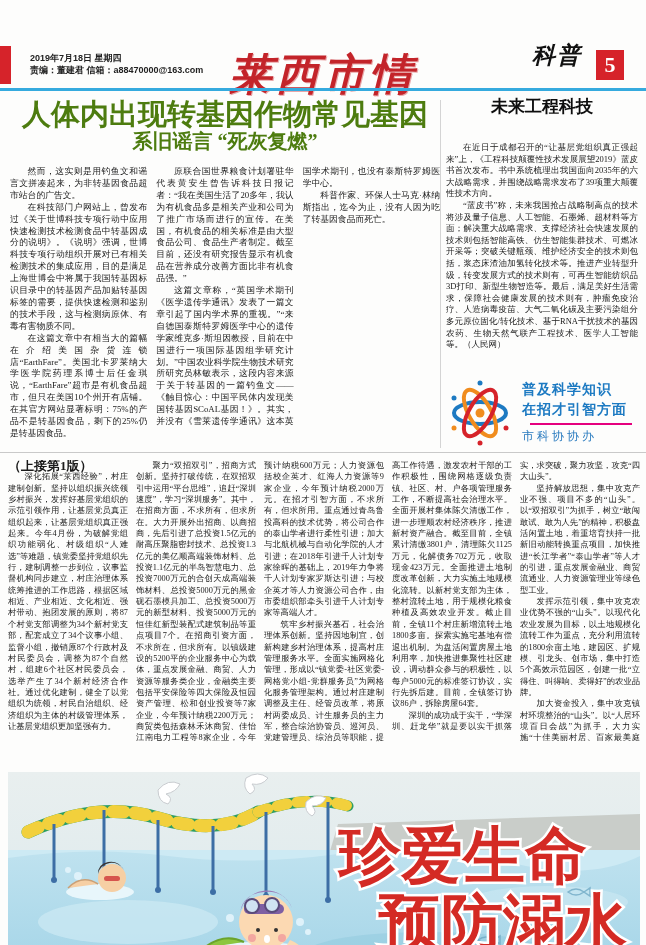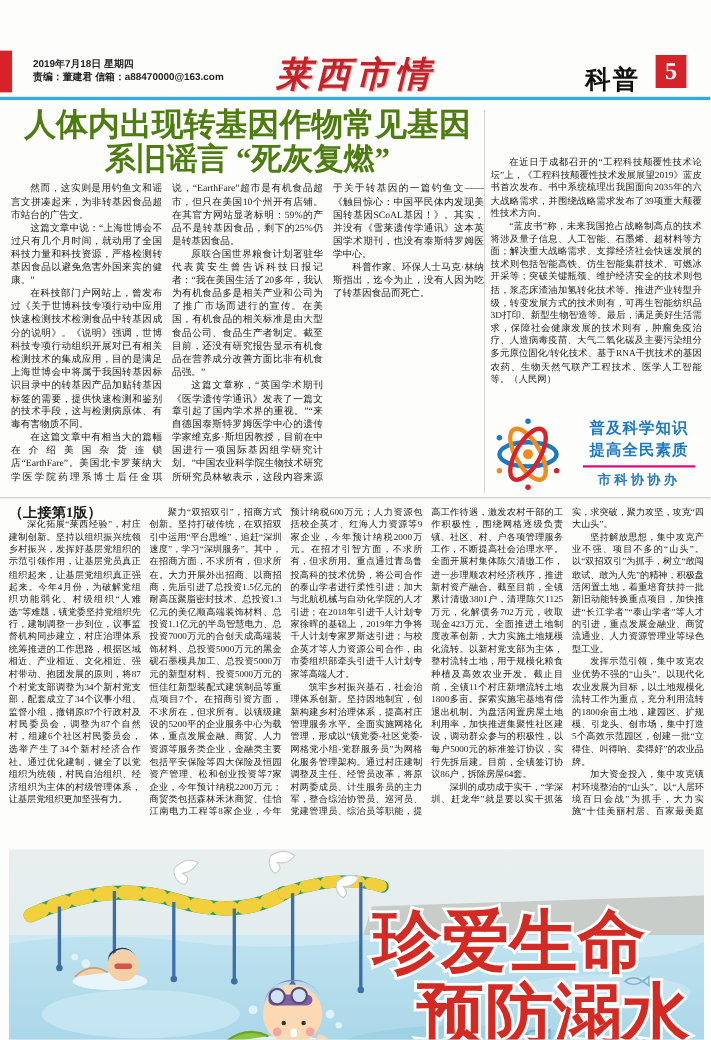--- a/index.html
+++ b/index.html
@@ -3,53 +3,53 @@
 <meta charset="utf-8">
 <style>
   html,body{margin:0;padding:0;}
   body{width:646px;height:945px;position:relative;background:#fdfdfc;overflow:hidden;
        font-family:"Liberation Serif","DejaVu Serif",serif;color:#1c1c1c;}
   .abs{position:absolute;margin-top:40px;}
   
   .hdr-redblock{left:0;top:6px;width:11px;height:38px;background:#d6232a;}
   .hdr-date{left:30px;top:12px;font-size:9px;line-height:12px;color:#222;font-weight:bold;
             font-family:"Liberation Sans",sans-serif;}
-  .masthead{left:0;right:0;top:6px;text-align:center;font-size:32px;font-weight:bold;
+  .masthead{left:0;right:0;top:6px;text-align:center;font-size:43px;font-weight:bold;
             font-style:italic;color:#c3242a;letter-spacing:4px;
             text-shadow:1px 1px 0 #e9a7a9;}
-  .section-label{right:64px;top:17px;font-size:23px;font-weight:bold;color:#111;
-                 font-family:"Liberation Sans",sans-serif;letter-spacing:2px;}
+  .section-label{right:64px;top:0;font-size:23px;font-weight:bold;color:#111;
+                 font-family:"Liberation Sans",sans-serif;letter-spacing:2px;font-style:italic;}
   .page-box{right:22px;top:10px;width:28px;height:30px;background:#d6232a;color:#fff;
             font-size:22px;font-weight:bold;text-align:center;line-height:30px;
             font-family:"Liberation Serif",serif;}
   .hdr-rule{left:0;top:48px;width:646px;height:3px;background:#35aade;}
   
   .main-headline{left:10px;top:58px;width:430px;text-align:center;color:#4d7c0f;
                  font-weight:bold;line-height:1.12;}
   .main-headline .l1{font-size:29px;letter-spacing:0px;white-space:nowrap;}
-  .main-headline .l2{font-size:28px;text-align:center;}
+  .main-headline .l2{font-size:20px;text-align:center;}
   .main-body{left:10px;top:126px;width:430px;height:284px;overflow:hidden;
              column-count:3;column-gap:9px;column-fill:auto;
              font-size:8.8px;line-height:11.9px;text-align:justify;color:#1a1a1a;}
   .main-body p,.sidebar-body p,.cont-body p{margin:0;text-indent:2em;}
   .v-rule{left:440px;top:60px;width:1px;height:348px;background:#d4d4d4;}
   
   .sidebar-title{left:446px;top:56px;width:192px;text-align:center;font-size:17px;
                  font-weight:bold;line-height:1.25;color:#0d0d0d;}
   .sidebar-body{left:446px;top:102px;width:192px;height:232px;overflow:hidden;
                 font-size:8.5px;line-height:11.6px;text-align:justify;color:#1a1a1a;}
   
   .badge{left:444px;top:338px;width:196px;height:70px;display:flex;align-items:center;}
-  .badge-text{margin-left:6px;flex:1;text-align:center;}
+  .badge-text{margin-left:6px;flex:1;text-align:left;}
   .badge-text .b1{font-size:14px;font-weight:bold;color:#1d7ac2;
                   font-family:"Liberation Sans",sans-serif;letter-spacing:1px;}
   .badge-text .b2{font-size:14px;font-weight:bold;color:#1d7ac2;
                   font-family:"Liberation Sans",sans-serif;letter-spacing:1px;margin-top:2px;}
   .badge-rule{height:2px;background:#e5007e;margin:4px 8px 3px 8px;}
-  .badge-text .b3{font-size:12px;font-weight:bold;color:#2a7bbf;letter-spacing:3px;}
+  .badge-text .b3{font-size:12px;font-weight:normal;color:#2a7bbf;letter-spacing:3px;}
   
   .mid-rule{left:0;top:412px;width:646px;height:1px;background:#c9c9c9;}
   .cont-lead{font-weight:bold;font-size:13px;margin:0 0 1px 0;}
   .cont-body{left:8px;top:420px;width:632px;height:288px;overflow:hidden;
              column-count:5;column-gap:8px;column-fill:auto;
              font-size:8.3px;line-height:11.35px;text-align:justify;color:#1a1a1a;}
   
   .poster{left:8px;top:732px;width:632px;height:228px;}
   .slogan{font-family:"Liberation Serif","DejaVu Serif",serif;font-weight:bold;
           fill:#d42a24;stroke:#ffffff;stroke-width:5px;paint-order:stroke;}
@@ -66,53 +66,53 @@
 <div class="abs section-label">科普</div>
 <div class="abs page-box">5</div>
 <div class="abs hdr-rule"></div>
 
 <div class="abs main-headline">
   <div class="l1">人体内出现转基因作物常见基因</div>
   <div class="l2">系旧谣言 “死灰复燃”</div>
 </div>
 <div class="abs main-body">
     <p>然而，这实则是用钓鱼文和谣言文拼凑起来，为非转基因食品超市站台的广告文。</p>
-    <p>这篇文章中说：“上海世博会不过只有几个月时间，就动用了全国科技力量和科技资源，严格检测转基因食品以避免危害外国来宾的健康。”</p>
     <p>在科技部门户网站上，曾发布过《关于世博科技专项行动中应用快速检测技术检测食品中转基因成分的说明》。《说明》强调，世博科技专项行动组织开展对已有相关检测技术的集成应用，目的是满足上海世博会中将属于我国转基因标识目录中的转基因产品加贴转基因标签的需要，提供快速检测和鉴别的技术手段，这与检测病原体、有毒有害物质不同。</p>
-    <p>在这篇文章中有相当大的篇幅在介绍美国杂货连锁店“EarthFare”。美国北卡罗莱纳大学医学院药理系博士后任金琪说，“EarthFare”超市是有机食品超市，但只在美国10个州开有店铺。在其官方网站显著标明：59%的产品不是转基因食品，剩下的25%仍是转基因食品。</p>
+    <p>在这篇文章中有相当大的篇幅在介绍美国杂货连锁店“EarthFare”。美国北卡罗莱纳大学医学院药理系博士后任金琪说，“EarthFare”超市是有机食品超市，但只在美国10个州开有店铺。在其官方网站显著标明：75%的产品不是转基因食品，剩下的25%仍是转基因食品。</p>
     <p>原联合国世界粮食计划署驻华代表黄安生曾告诉科技日报记者：“我在美国生活了20多年，我认为有机食品多是相关产业和公司为了推广市场而进行的宣传。在美国，有机食品的相关标准是由大型食品公司、食品生产者制定。截至目前，还没有研究报告显示有机食品在营养成分改善方面比非有机食品强。”</p>
     <p>这篇文章称，“英国学术期刊《医学遗传学通讯》发表了一篇文章引起了国内学术界的重视。”“来自德国泰斯特罗姆医学中心的遗传学家维克多·斯坦因教授，目前在中国进行一项国际基因组学研究计划。”中国农业科学院生物技术研究所研究员林敏表示，这段内容来源于关于转基因的一篇钓鱼文——《触目惊心：中国平民体内发现美国转基因SCoAL基因！》。其实，并没有《雪莱遗传学通讯》这本英国学术期刊，也没有泰斯特罗姆医学中心。</p>
     <p>科普作家、环保人士马克·林纳斯指出，迄今为止，没有人因为吃了转基因食品而死亡。</p>
   </div>
 <div class="abs v-rule"></div>
 
 <div class="abs sidebar-title">
+  <div>未来工程科技</div>
 </div>
 <div class="abs sidebar-body">
-    <p>在近日于成都召开的“工程科技颠覆性技术论坛”上，《工程科技颠覆性技术发展展望2019》蓝皮书首次发布。书中系统梳理出我国面向2035年的六大战略需求，并围绕战略需求发布了39项重大颠覆性技术方向。</p>
+    <p>在近日于成都召开的“让基层党组织真正强起来”上，《工程科技颠覆性技术发展展望2019》蓝皮书首次发布。书中系统梳理出我国面向2035年的六大战略需求，并围绕战略需求发布了39项重大颠覆性技术方向。</p>
     <p>“蓝皮书”称，未来我国抢占战略制高点的技术将涉及量子信息、人工智能、石墨烯、超材料等方面；解决重大战略需求、支撑经济社会快速发展的技术则包括智能高铁、仿生智能集群技术、可燃冰开采等；突破关键瓶颈、维护经济安全的技术则包括，浆态床渣油加氢转化技术等。推进产业转型升级，转变发展方式的技术则有，可再生智能纺织品3D打印、新型生物智造等。最后，满足美好生活需求，保障社会健康发展的技术则有，肿瘤免疫治疗、人造病毒疫苗、大气二氧化碳及主要污染组分多元原位固化/转化技术、基于RNA干扰技术的基因农药、生物天然气联产工程技术、医学人工智能等。（人民网）</p>
   </div>
 
 <div class="abs badge">
   <svg width="72" height="70" viewBox="0 0 72 70">
     <g transform="translate(36,35)">
       <ellipse rx="26" ry="11" fill="none" stroke="#1d7ac2" stroke-width="4" transform="rotate(0)"></ellipse>
       <ellipse rx="26" ry="11" fill="none" stroke="#f08c1e" stroke-width="4" transform="rotate(60)"></ellipse>
       <ellipse rx="26" ry="11" fill="none" stroke="#d6232a" stroke-width="4" transform="rotate(120)"></ellipse>
       <circle r="4.5" fill="#f08c1e"></circle>
       <circle cx="0" cy="-30" r="2.5" fill="#1d7ac2"></circle>
       <circle cx="26" cy="15" r="2.5" fill="#d6232a"></circle>
       <circle cx="-26" cy="15" r="2.5" fill="#f08c1e"></circle>
       <circle cx="0" cy="30" r="2.5" fill="#d6232a"></circle>
       <circle cx="-26" cy="-15" r="2.5" fill="#1d7ac2"></circle>
     </g>
   </svg>
   <div class="badge-text">
     <div class="b1">普及科学知识</div>
-    <div class="b2">提高全民素质</div>
+    <div class="b2">在招才引智方面</div>
     <div class="badge-rule"></div>
     <div class="b3">市科协协办</div>
   </div>
 </div>
 
 <div class="abs mid-rule"></div>
 <div class="abs cont-body">
   <p class="cont-lead" style="text-indent:0;">（上接第1版）</p>
   <span><p>深化拓展“莱西经验”，村庄建制创新。坚持以组织振兴统领乡村振兴，发挥好基层党组织的示范引领作用，让基层党员真正组织起来，让基层党组织真正强起来。今年4月份，为破解党组织功能弱化、村级组织“人难选”等难题，镇党委坚持党组织先行，建制调整一步到位，议事监督机构同步建立，村庄治理体系统筹推进的工作思路，根据区域相近、产业相近、文化相近、强村带动、抱团发展的原则，将87个村党支部调整为34个新村党支部，配套成立了34个议事小组、监督小组，撤销原87个行政村及村民委员会，调整为87个自然村，组建6个社区村民委员会，选举产生了34个新村经济合作社。通过优化建制，健全了以党组织为统领，村民自治组织、经济组织为主体的村级管理体系，让基层党组织更加坚强有力。</p><p>聚力“双招双引”，招商方式创新。坚持打破传统，在双招双引中运用“平台思维”，追赶“深圳速度”，学习“深圳服务”。其中，在招商方面，不求所有，但求所在。大力开展外出招商、以商招商，先后引进了总投资1.5亿元的耐高压聚脂密封技术、总投资1.3亿元的美亿顺高端装饰材料、总投资1.1亿元的半岛智慧电力、总投资7000万元的合创天成高端装饰材料、总投资5000万元的黑金砚石墨模具加工、总投资5000万元的新型材料、投资5000万元的恒佳红新型装配式建筑制品等重点项目7个。在招商引资方面，不求所在，但求所有。以镇级建设的5200平的企业服务中心为载体，重点发展金融、商贸、人力资源等服务类企业，金融类主要包括平安保险等四大保险及恒园资产管理、松和创业投资等7家企业，今年预计纳税2200万元；商贸类包括森林禾沐商贸、佳怡江南电力工程等8家企业，今年预计纳税600万元；人力资源包括校企英才、红海人力资源等9家企业，今年预计纳税2000万元。在招才引智方面，不求所有，但求所用。重点通过青岛鲁投高科的技术优势，将公司合作的泰山学者进行柔性引进；加大与北航机械与自动化学院的人才引进；在2018年引进千人计划专家徐晖的基础上，2019年力争将千人计划专家罗斯达引进；与校企英才等人力资源公司合作，由市委组织部牵头引进千人计划专家等高端人才。</p><p>筑牢乡村振兴基石，社会治理体系创新。坚持因地制宜，创新构建乡村治理体系，提高村庄管理服务水平。全面实施网格化管理，形成以“镇党委-社区党委-网格党小组-党群服务员”为网格化服务管理架构。通过村庄建制调整及主任、经管员改革，将原村两委成员、计生服务员的主力军，整合综治协管员、巡河员、党建管理员、综治员等职能，提高工作待遇，激发农村干部的工作积极性，围绕网格逐级负责镇、社区、村、户各项管理服务工作，不断提高社会治理水平。全面开展村集体陈欠清缴工作，进一步理顺农村经济秩序，推进新村资产融合。截至目前，全镇累计清缴3801户，清理陈欠1125万元，化解债务702万元，收取现金423万元。全面推进土地制度改革创新，大力实施土地规模化流转。以新村党支部为主体，整村流转土地，用于规模化粮食种植及高效农业开发。截止目前，全镇11个村庄新增流转土地1800多亩。探索实施宅基地有偿退出机制。为盘活闲置房屋土地利用率，加快推进集聚性社区建设，调动群众参与的积极性，以每户5000元的标准签订协议，实行先拆后建。目前，全镇签订协议86户，拆除房屋64套。</p><p>深圳的成功成于实干，“学深圳、赶龙华”就是要以实干抓落实，求突破，聚力攻坚，攻克“四大山头”。</p><p>坚持解放思想，集中攻克产业不强、项目不多的“山头”。以“双招双引”为抓手，树立“敢闯敢试、敢为人先”的精神，积极盘活闲置土地，着重培育扶持一批新旧动能转换重点项目，加快推进“长江学者”“泰山学者”等人才的引进，重点发展金融业、商贸流通业、人力资源管理业等绿色型工业。</p><p>发挥示范引领，集中攻克农业优势不强的“山头”。以现代化农业发展为目标，以土地规模化流转工作为重点，充分利用流转的1800余亩土地，建园区、扩规模、引龙头、创市场，集中打造5个高效示范园区，创建一批“立得住、叫得响、卖得好”的农业品牌。</p><p>加大资金投入，集中攻克镇村环境整治的“山头”。以“人居环境百日会战”为抓手，大力实施“十佳美丽村居、百家最美庭院、千户环卫示范、万户环卫达标”创建活动，重点对镇村道路、镇驻地环境面貌进行改造提升，加快推进沟东美丽示范片区建设，开展贫困户、贫困村环境提升行动，努力建设生态、休闲、宜居小镇。</p></span>
 </div>

